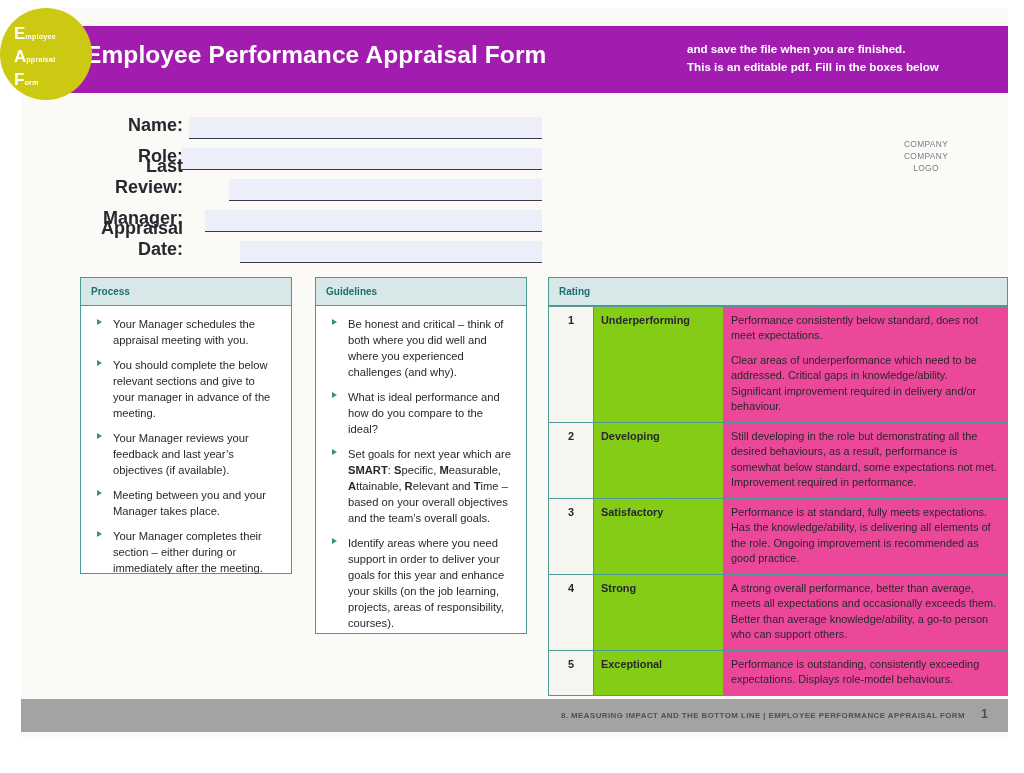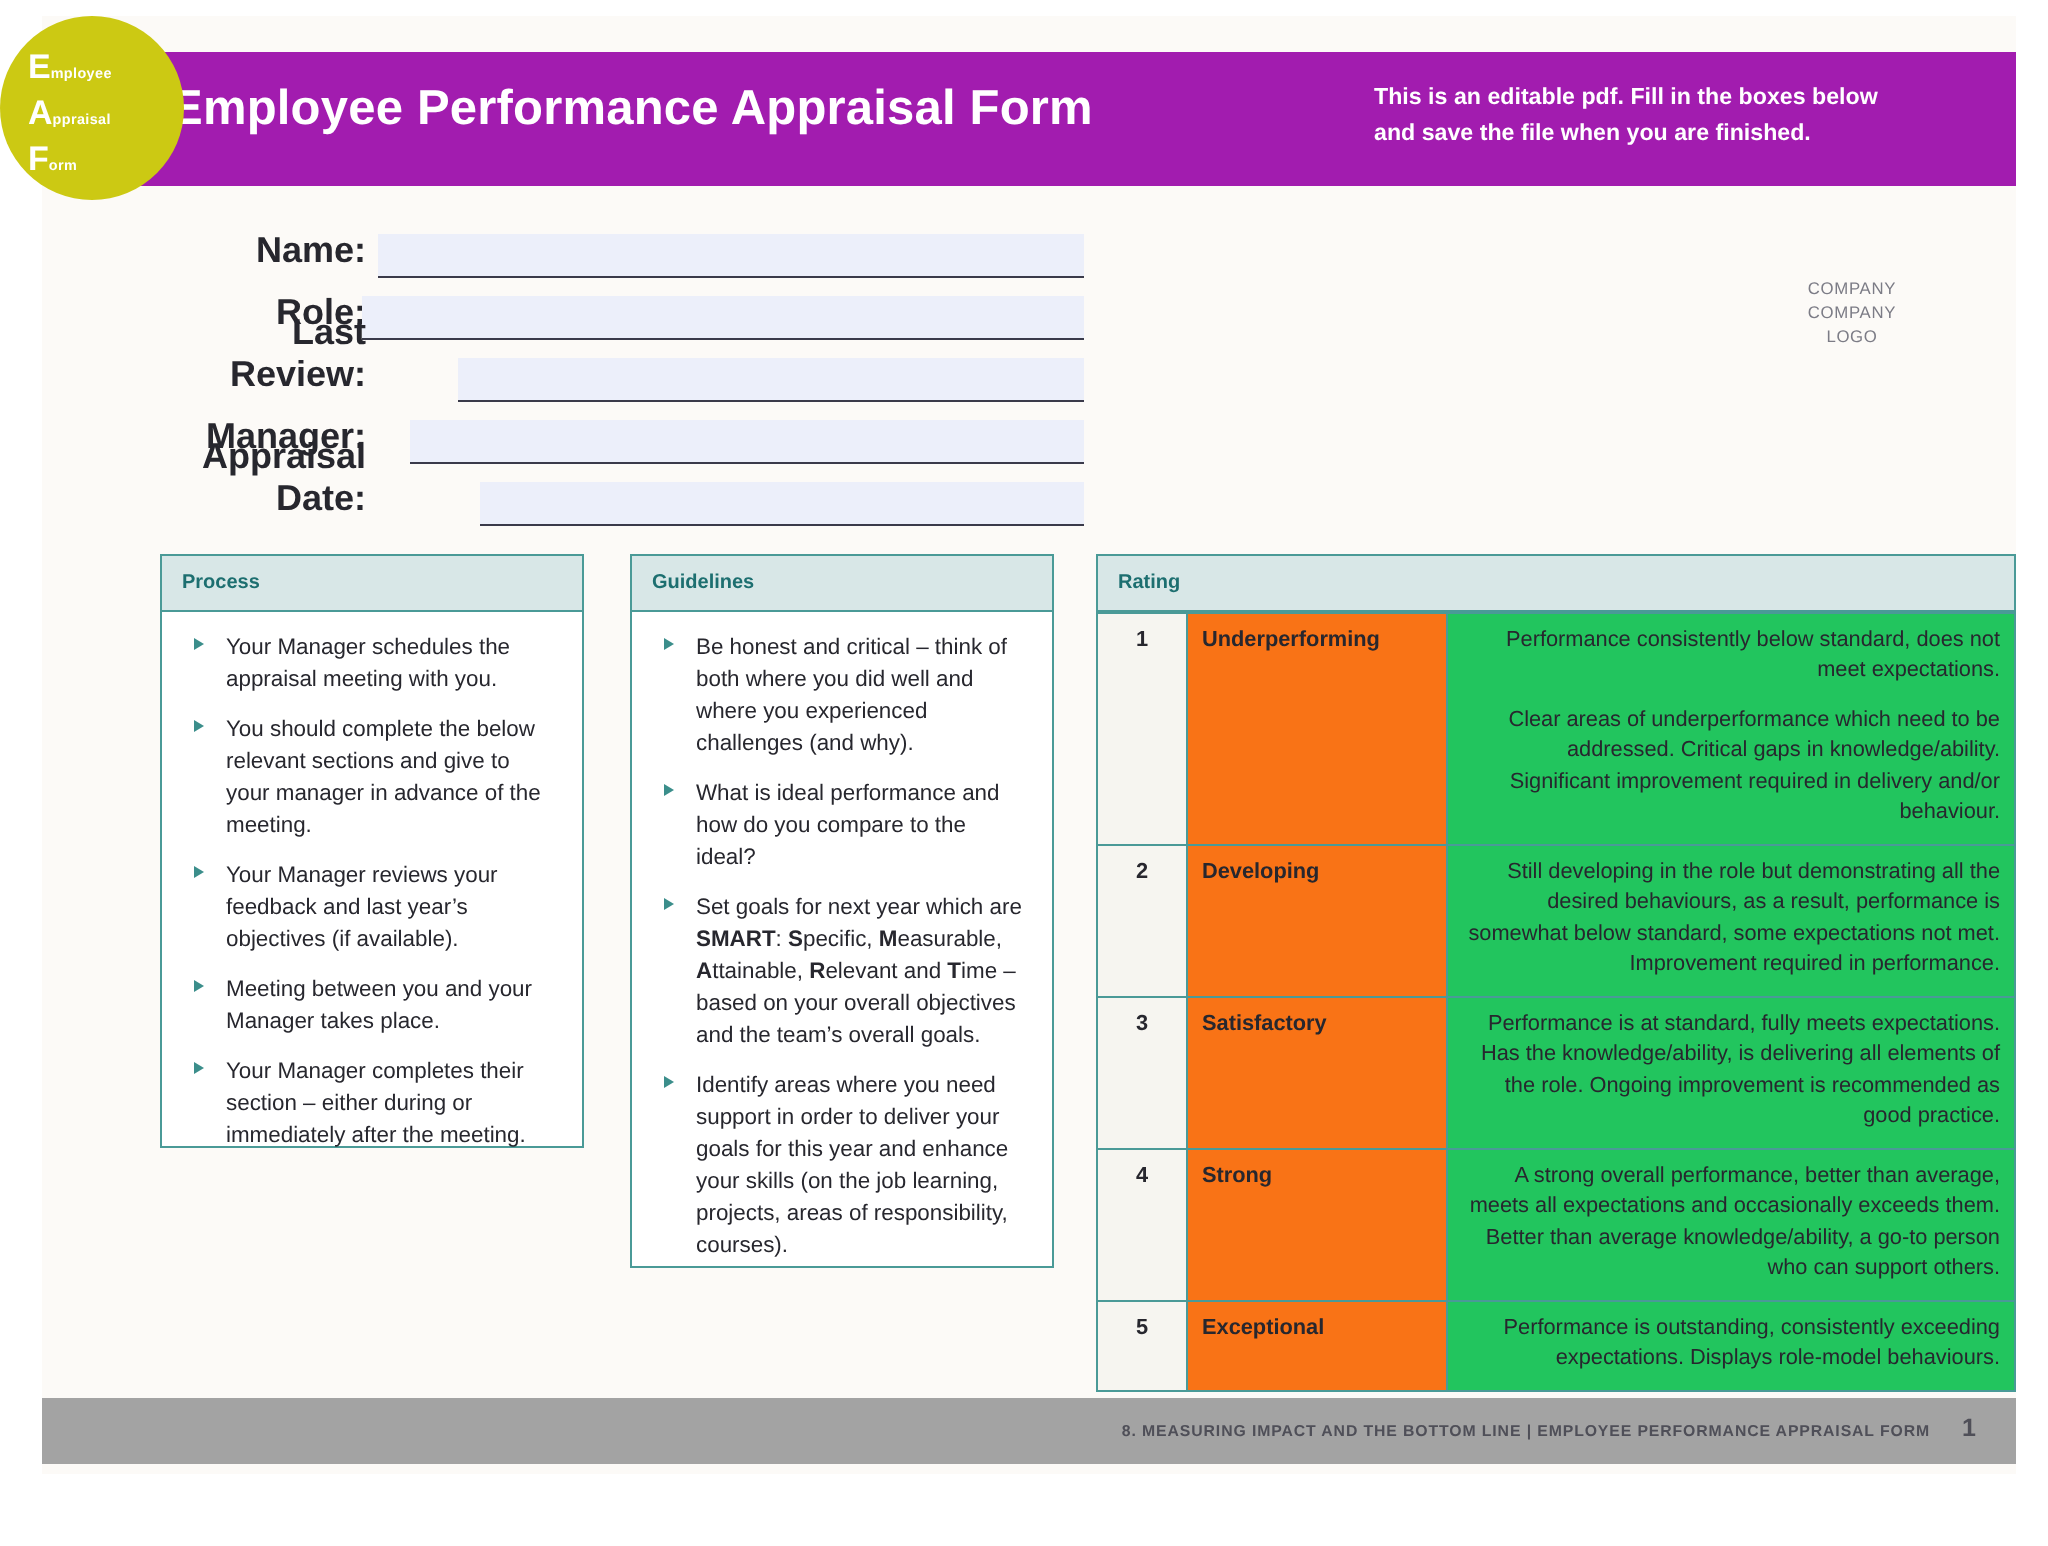--- a/index.html
+++ b/index.html
@@ -212,22 +212,22 @@
     border-top: 1px solid #4a9a97;
     border-right: 1px solid #4a9a97;
     vertical-align: top;
     padding: 6px 7px 7px 7px;
     font-size: 10.9px;
     line-height: 1.42;
     color: #27272e;
   }
   .rating-table td:last-child { border-right: none; }
   .col-num   { width: 30px;  text-align: center; font-weight: bold; background: #f6f5f0; }
-  .col-label { width: 115px; font-weight: bold; background: #f97316; }
-  .col-desc  { background: #22c55e; text-align: right; }
+  .col-label { width: 115px; font-weight: bold; background: #84cc16; }
+  .col-desc  { background: #ec4899; }
   .col-desc p { margin: 0 0 9px 0; }
   .col-desc p:last-child { margin-bottom: 0; }
 
   
   .footer-band {
     position: absolute;
     left: 0;
     top: 691px;
     width: 987px;
     height: 33px;
@@ -253,22 +253,22 @@
   }
 </style>
 </head>
 <body>
 
 <div class="page">
 
   <div class="header-band">
     <div class="header-title">Employee Performance Appraisal Form</div>
     <div class="header-note">
+      <div>and save the file when you are finished.</div>
       <div>This is an editable pdf. Fill in the boxes below</div>
-      <div>and save the file when you are finished.</div>
     </div>
   </div>
 
   <div class="badge">
     <div class="badge-line badge-l1">
       <span class="cap">E</span><span class="rest">mployee</span>
     </div>
     <div class="badge-line badge-l2">
       <span class="cap">A</span><span class="rest">ppraisal</span>
     </div>

